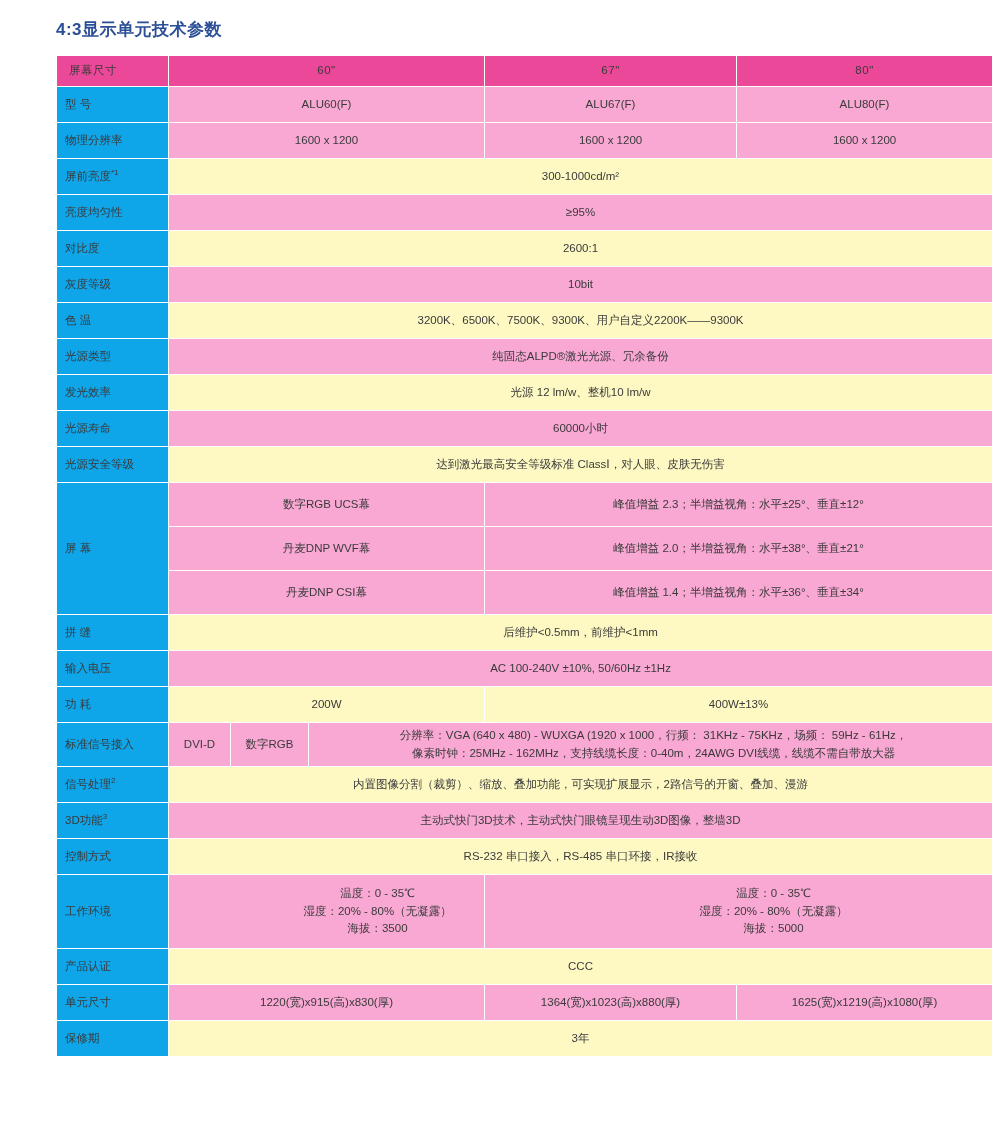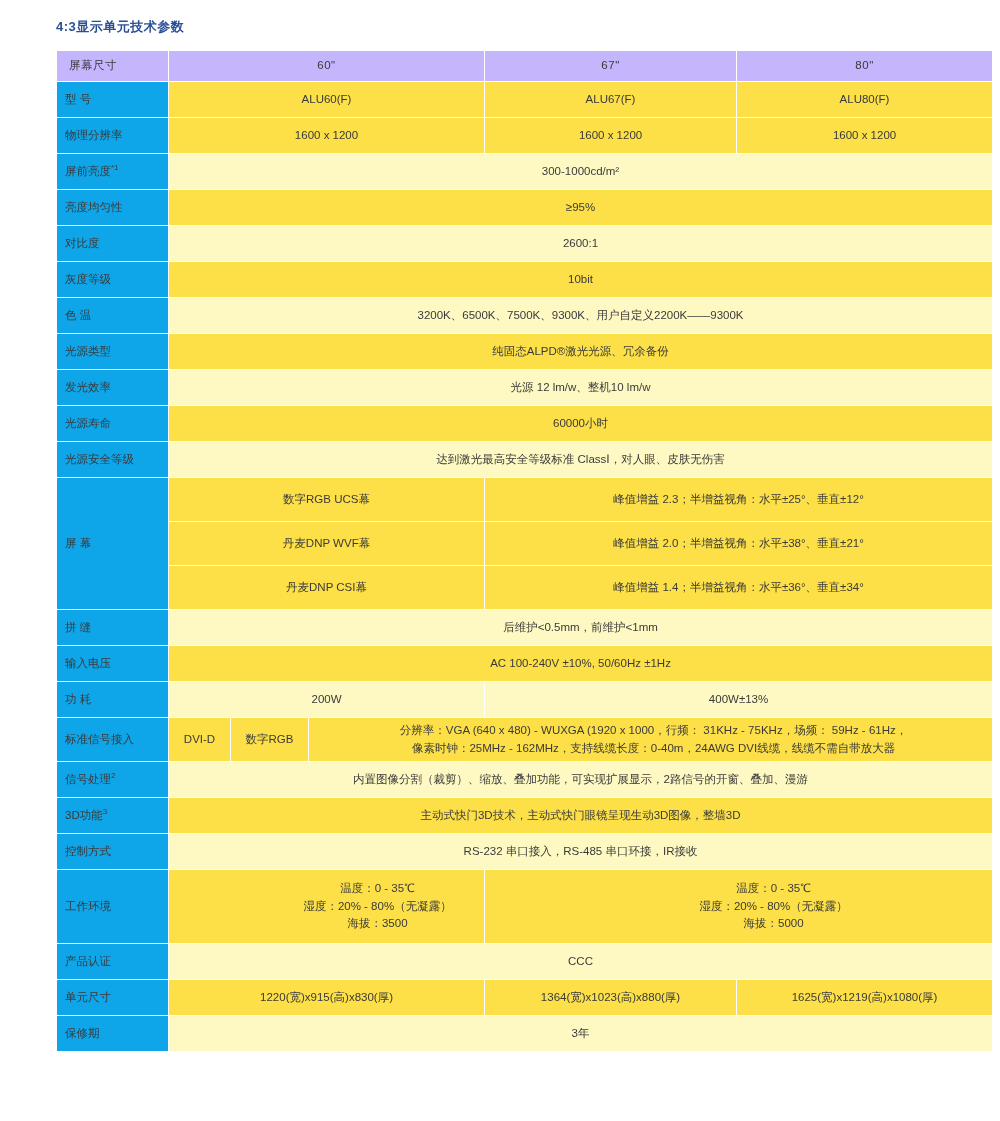--- a/index.html
+++ b/index.html
@@ -16,62 +16,62 @@
   }
   #page {
     position: relative;
     width: 1000px;
     height: 1121px;
     box-sizing: border-box;
     padding: 18px 32px 0 32px;
   }
   .page-title {
     color: #2b4f96;
-    font-size: 13px;
+    font-size: 17px;
     font-weight: bold;
     letter-spacing: 0.5px;
     margin: 0 0 14px 24px;
   }
   table.spec {
     border-collapse: collapse;
     width: 936px;
     margin-left: 24px;
     table-layout: fixed;
   }
   table.spec td, table.spec th {
     border: 1px solid #ffffff;
     font-size: 11.5px;
     font-weight: normal;
     color: #3a3a3a;
     padding: 0 8px;
     vertical-align: middle;
     line-height: 1.55;
   }
   .hdr th {
-    background: #c4b5fd;
+    background: #ec4899;
     color: #ffffff;
     font-weight: bold;
     font-size: 12px;
     height: 30px;
     text-align: center;
     letter-spacing: 0.5px;
   }
   .hdr th.lbl {
     text-align: left;
     padding-left: 12px;
   }
   td.lbl {
     background: #0ea5e9;
     text-align: left;
     padding-left: 12px;
     width: 112px;
     color: #3a3a3a;
   }
   td.val {
-    background: #fde047;
+    background: #f9a8d4;
     text-align: center;
   }
   td.val-alt {
     background: #fef9c3;
     text-align: center;
   }
   tr.r { height: 36px; }
   tr.r-tall { height: 44px; }
   .sup {
     font-size: 8px;

